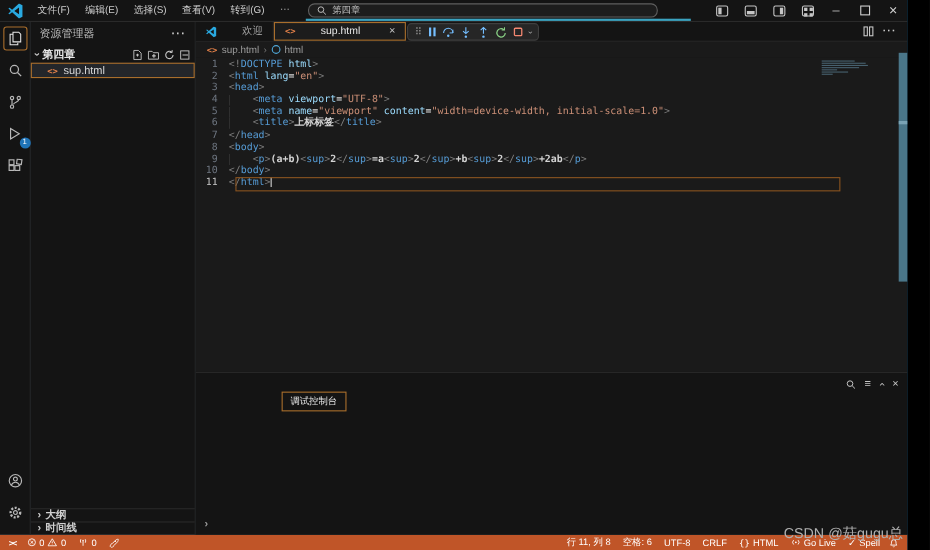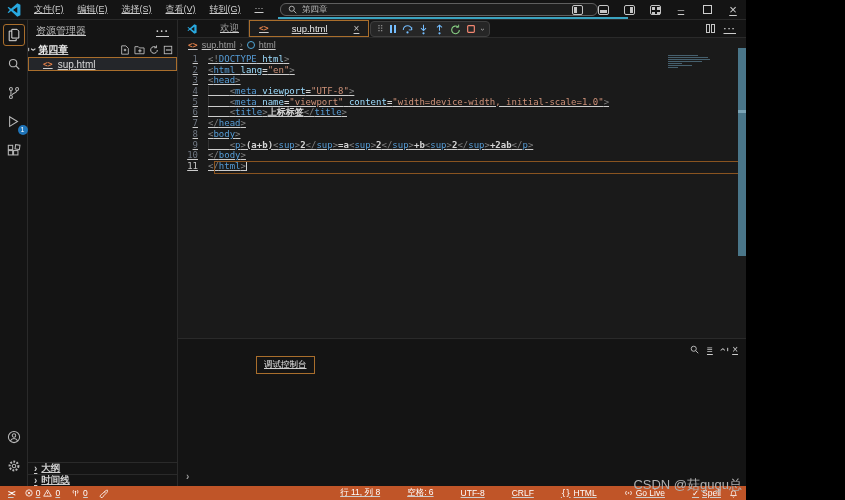--- a/index.html
+++ b/index.html
@@ -1,18 +1,18 @@
 <!DOCTYPE html>
 <html><head>
 <meta charset="utf-8">
 <style>
   * { margin:0; padding:0; box-sizing:border-box; }
   html,body { background:#000; }
-  .app { position:relative; width:746px; height:500px; background:#0c4a6e; overflow:hidden;
-         font-family:"Liberation Sans", sans-serif; color:#cccccc;text-decoration:underline; }
+  .app { position:relative; width:825px; height:500px; background:#0c4a6e; overflow:hidden;
+         font-family:"Liberation Sans", sans-serif; color:#cccccc; }
 
   
   .titlebar { position:relative; display:flex; align-items:center; height:20px; background:#141414;
               border-bottom:1px solid #2a2a2a; font-size:9px; }
   .logo { width:15px; height:15px; margin:0 6px 0 7px; display:flex; align-items:center; }
   .menubar { display:flex; gap:2px; }
   .menu-item { padding:2px 6px; color:#cccccc; cursor:default; border-radius:3px; }
   .nav-arrows { margin-left:38px; display:flex; gap:10px; font-size:11px; color:#bbbbbb; }
   .nav-arrows .dim { color:#7a7a7a; }
   .command-center { position:absolute; left:280px; top:3px; width:318px; height:13px;
@@ -107,21 +107,21 @@
   .filter-box input::placeholder { color:#8f8f8f; }
   .pic { color:#c5c5c5; font-size:10px; display:flex; align-items:center; }
   .chev-up { transform:rotate(-90deg); display:inline-block; }
   .panel-body { flex:1; position:relative; }
   .console-prompt { position:absolute; left:8px; bottom:4px; color:#9a9a9a; font-size:10px; font-weight:bold; }
 
   
   .statusbar { display:flex; align-items:center; height:14px; background:#c05528; color:#ffffff; font-size:8.5px; padding:0 8px; }
   .sb-item { display:flex; align-items:center; gap:3px; margin-right:11px; white-space:nowrap; }
   .sb-rightgrp { margin-left:auto; display:flex; align-items:center; }
-  .sb-rightgrp .sb-item { margin-right:0; margin-left:27px; }
+  .sb-rightgrp .sb-item { margin-right:0; margin-left:11px; }
   .remote-glyph { font-family:"DejaVu Sans Mono",monospace; font-weight:bold; letter-spacing:-2px; font-size:8px; }
   .curly { font-family:"DejaVu Sans Mono",monospace; font-size:8px; }
 
   .watermark { position:absolute; right:4px; bottom:6px; font-size:13px; color:#b0b0b0; z-index:60; }
 
   svg { display:block; }
 </style>
 </head>
 <body>
 

